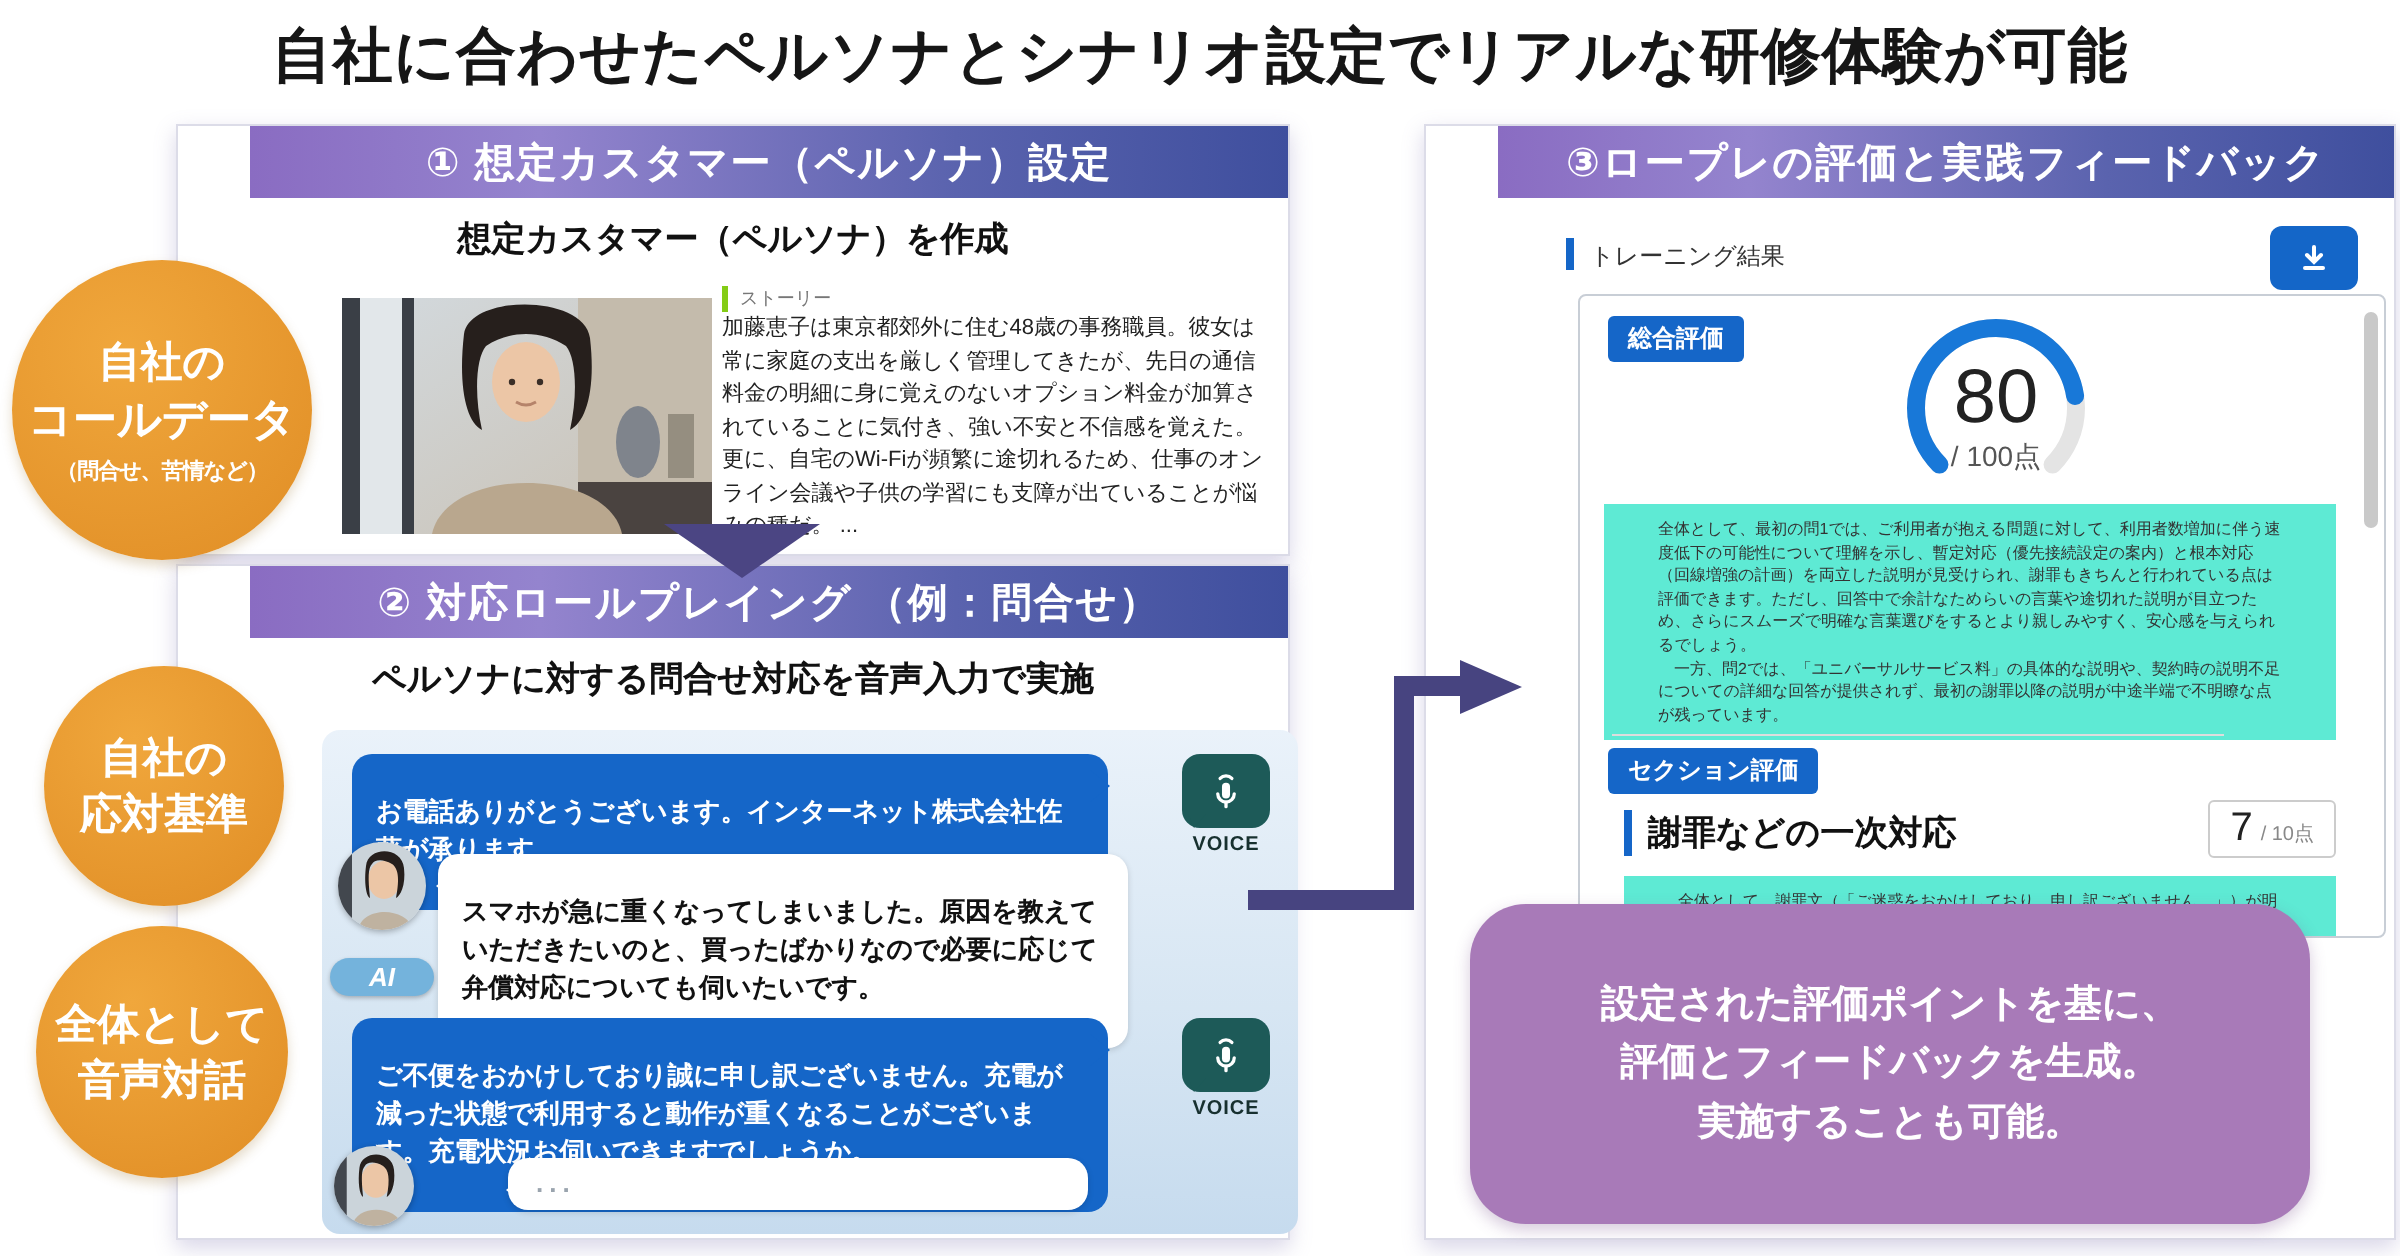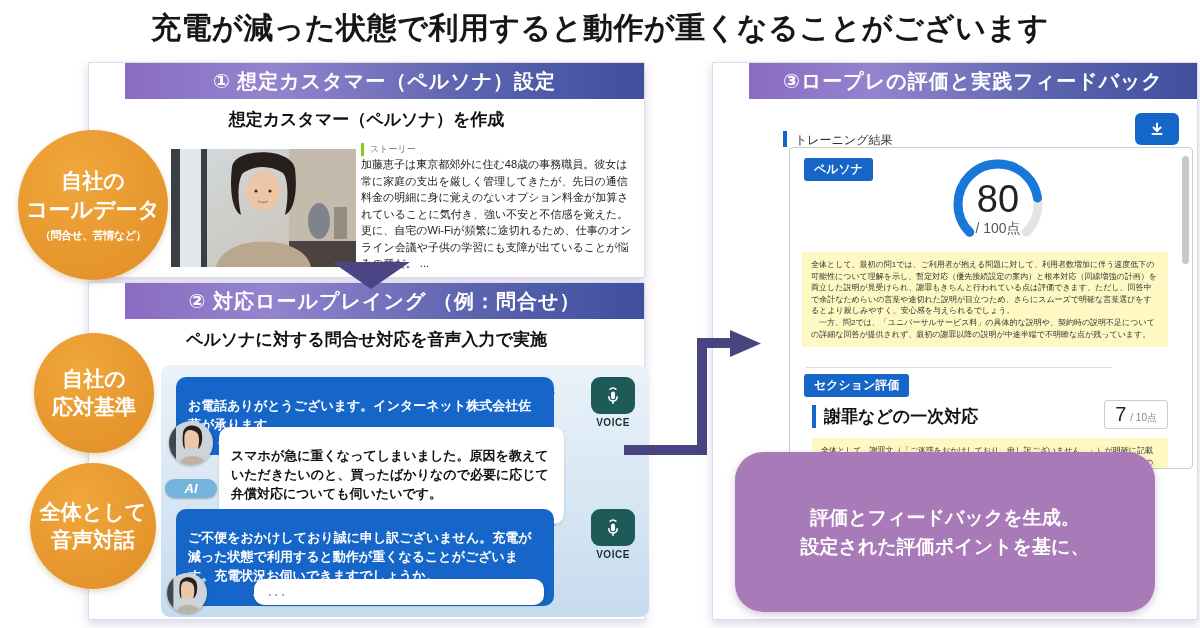--- a/index.html
+++ b/index.html
@@ -7,21 +7,21 @@
   .canvas { position:relative; width:1200px; height:628px; background:#fff; overflow:hidden; }
 
   .title { position:absolute; top:8px; left:0; right:0; text-align:center;
            font-size:30px; font-weight:900; color:#161616; letter-spacing:0.5px; }
 
   
   .circle { position:absolute; border-radius:50%;
             background:radial-gradient(circle at 38% 30%, #F0A73C, #E08D25);
             color:#fff; font-weight:900; display:flex; flex-direction:column;
             align-items:center; justify-content:center; text-align:center;
-            box-shadow:0 3px 6px rgba(150,110,40,.25); z-index:3;margin-left:12px; }
+            box-shadow:0 3px 6px rgba(150,110,40,.25); z-index:3; }
   .circle .l1 { font-size:21px; }
   .circle .l2 { font-size:21px; }
   .circle .l3 { font-size:11px; margin-top:3px; letter-spacing:-0.5px; }
   #c1 { left:6px;  top:130px; width:150px; height:150px; }
   #c1 .l2 { font-size:22px; }
   #c2 { left:22px; top:333px; width:120px; height:120px; }
   #c3 { left:18px; top:463px; width:126px; height:126px; }
 
   
   .panel { position:absolute; background:#fff; border:1px solid #DCDCE8;
@@ -69,37 +69,37 @@
 
   .avatar { position:absolute; border-radius:50%; overflow:hidden;
             box-shadow:0 1px 3px rgba(0,0,0,.3); }
   .ai-pill { position:absolute; background:#74B3DC; color:#fff; font-weight:900; font-style:italic;
       font-size:13px; border-radius:11px; width:52px; height:19px; display:flex; align-items:center;
       justify-content:center; box-shadow:0 1px 2px rgba(0,0,0,.25);margin-top:18px; }
 
   
   .results-row { position:absolute; left:70px; top:50px; right:18px; height:34px; }
   .results-label { font-size:12px; color:#333; border-left:4px solid #1566C8;
-      padding-left:8px; line-height:1.2; padding-top:2px; display:inline-block; margin-top:18px; }
+      padding-left:8px; line-height:1.2; padding-top:2px; display:inline-block; margin-top:6px; }
   .dl-btn { position:absolute; right:0; top:0; width:44px; height:32px; background:#1466C8;
       border:none; border-radius:6px; display:flex; align-items:center; justify-content:center;
       cursor:pointer; }
   .results-card { position:absolute; left:76px; top:84px; width:404px; height:322px;
       border:1px solid #C8CED6; border-radius:4px; background:#fff; overflow:hidden; }
   .scrollbar { position:absolute; right:3px; top:8px; width:7px; height:108px;
       background:#C9C9C9; border-radius:4px; }
   .badge { display:inline-block; background:#1566C8; color:#fff; font-weight:bold;
       font-size:12px; padding:3px 10px; border-radius:3px; }
   .gauge-wrap { position:absolute; left:148px; top:6px; width:120px; height:100px; }
   .gauge-num { position:absolute; left:0; right:0; top:24px; text-align:center;
       font-size:38px; color:#222; }
   .gauge-sub { position:absolute; left:0; right:0; top:66px; text-align:center;
       font-size:14px; color:#555; }
-  .gray-text { background:#fef9c3; color:#333; font-size:8px; line-height:1.45;
-      padding:7px 9px; white-space:pre-line; }
+  .gray-text { background:#5eead4; color:#333; font-size:8px; line-height:1.45;
+      padding:7px 27px; white-space:pre-line; }
   #overall-text { position:absolute; left:12px; right:24px; top:104px; }
   .divider { position:absolute; left:16px; right:80px; top:219px; border-top:1px solid #DDD; }
   #section-badge { position:absolute; left:14px; top:226px; }
   .section-row { position:absolute; left:22px; right:24px; top:252px; height:30px; }
   .section-title { font-size:17px; font-weight:900; color:#111; border-left:4px solid #1566C8;
       padding-left:8px; display:inline-block; margin-top:5px; }
   .score-box { position:absolute; right:0; top:0; border:1px solid #CCC; border-radius:3px;
       background:#fff; display:flex; align-items:baseline; gap:4px; padding:2px 10px; }
   .score-box .big { font-size:20px; color:#222; }
   .score-box .small { font-size:10px; color:#888; }
@@ -112,21 +112,21 @@
       justify-content:center; text-align:center; z-index:5;
       box-shadow:0 3px 8px rgba(120,80,140,.3); }
 
   .flow-arrow { position:absolute; left:620px; top:330px; z-index:6; }
 </style>
 </head>
 <body>
 
 <div class="canvas">
 
-  <div class="title">充電が減った状態で利用すると動作が重くなることがございます</div>
+  <div class="title">自社に合わせたペルソナとシナリオ設定でリアルな研修体験が可能</div>
 
   <div class="circle" id="c1">
     <span class="l1">自社の</span>
     <span class="l2">コールデータ</span>
     <span class="l3">（問合せ、苦情など）</span>
   </div>
   <div class="circle" id="c2">
     <span class="l1">自社の</span>
     <span class="l2">応対基準</span>
   </div>
@@ -242,21 +242,21 @@
             <polyline points="4.5,6.5 8,10 11.5,6.5"></polyline>
             <line x1="3.5" y1="13" x2="12.5" y2="13"></line>
           </g>
         </svg>
       </button>
     </div>
 
     <div class="results-card">
       <div class="scrollbar"></div>
 
-      <span class="badge" id="overall-badge">ペルソナ</span>
+      <span class="badge" id="overall-badge">総合評価</span>
 
       <div class="gauge-wrap">
         <svg width="120" height="100" viewBox="0 0 100 100">
           <path d="M 21.72 78.28 A 40 40 0 1 1 78.28 78.28" fill="none" stroke="#E4E4E4" stroke-width="9" stroke-linecap="round"></path>
           <path id="gauge-fill" d="M 21.72 78.28 A 40 40 0 1 1 78.28 78.28" fill="none" stroke="#1878D8" stroke-width="9" stroke-linecap="round" stroke-dasharray="150.79644737231007 999"></path>
         </svg>
         <div class="gauge-num">80</div>
         <div class="gauge-sub">/ 100点</div>
       </div>
 
@@ -273,22 +273,23 @@
           <span class="big">7</span>
           <span class="small">/ 10点</span>
         </span>
       </div>
 
       <div class="gray-text" id="section-text">全体として、謝罪文（「ご迷惑をおかけしており、申し訳ございません。」）が明確に記載され、顧客への配慮が感じられます。ただ、十分な謝罪の表現があるとは言い難く、顧客の不安を和らげるための共感や誠意が伝わっていません。例</div>
     </div>
   </div>
 
   <div class="callout">
+    <span>設定された評価ポイントを基に、</span>
     <span>評価とフィードバックを生成。</span>
-    <span>設定された評価ポイントを基に、</span>
+    <span>実施することも可能。</span>
   </div>
 
   <svg class="flow-arrow" width="150" height="134" viewBox="0 0 150 134">
     <path d="M 4 120 H 82 V 13 H 112" fill="none" stroke="#474480" stroke-width="10"></path>
     <polygon points="110,0 110,27 141,13.5" fill="#474480"></polygon>
   </svg>
 
 </div>
 
 </body></html>

